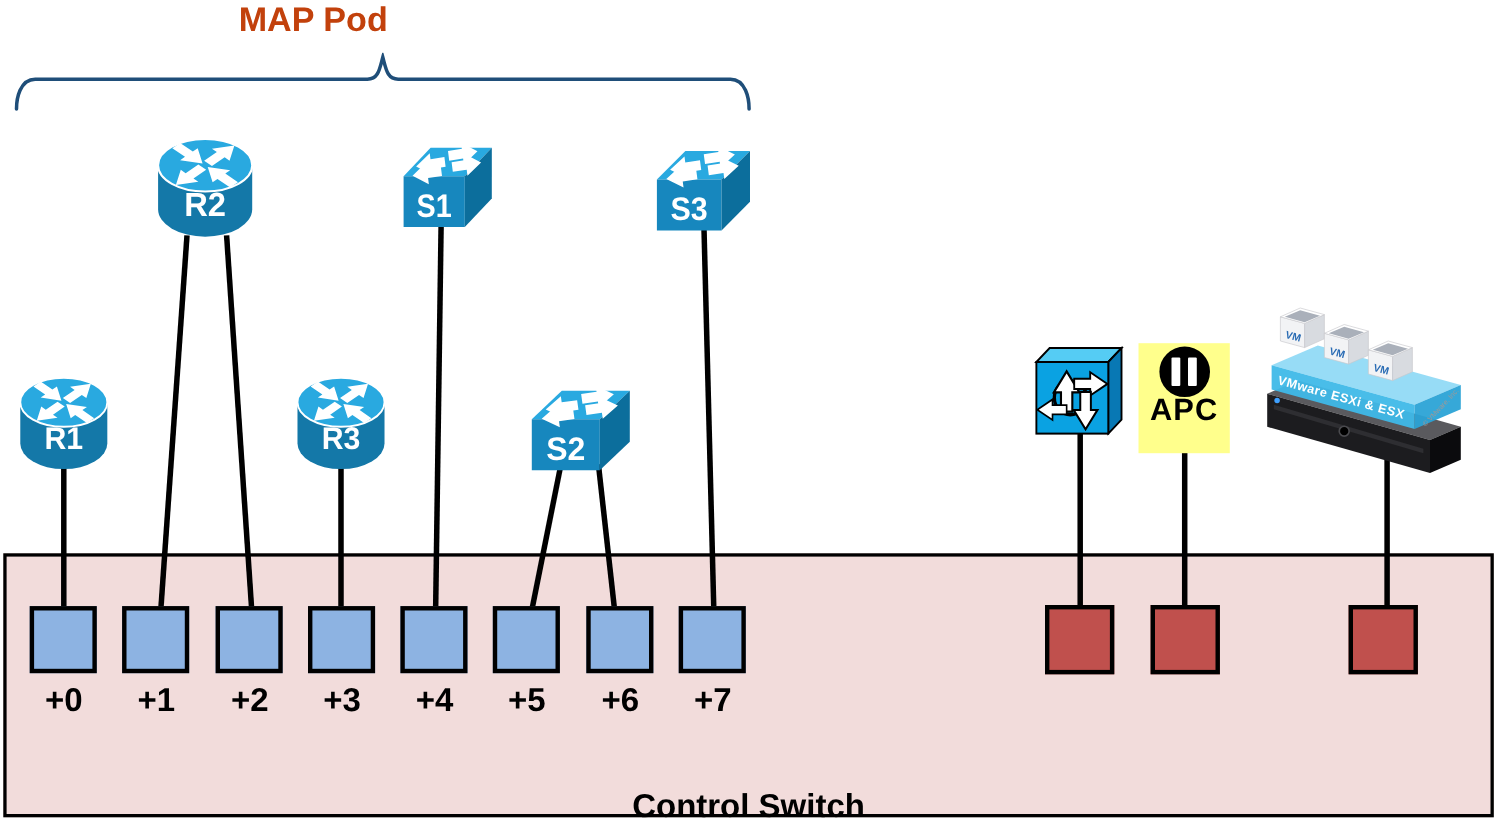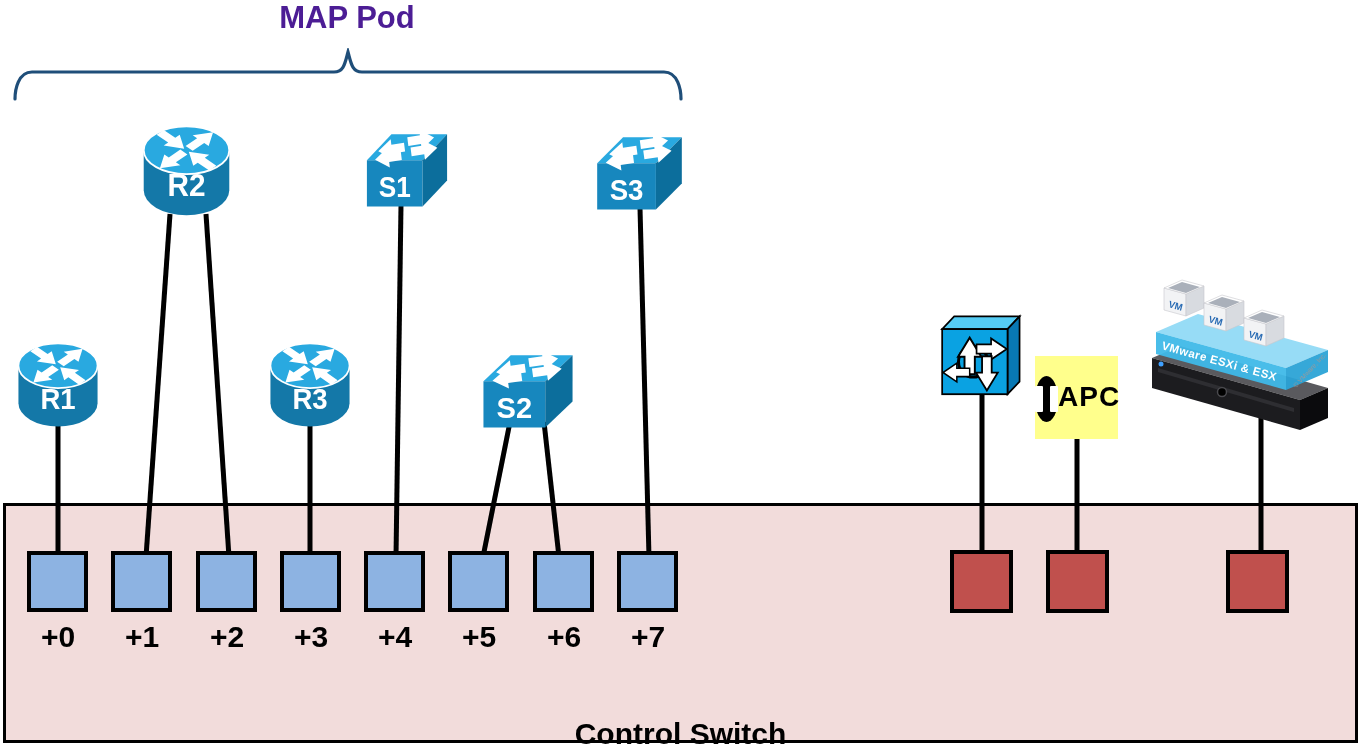--- a/index.html
+++ b/index.html
@@ -1,30 +1,30 @@
 <!DOCTYPE html>
 <html><head>
 <meta charset="utf-8">
 <style>
   html,body{margin:0;padding:0;background:#fff;}
   #canvas{position:relative;width:1364px;height:746px;background:#fff;overflow:hidden;
           font-family:"Liberation Sans",sans-serif;}
   .abs{position:absolute;}
-  #title{left:217px;top:0px;width:260px;text-align:center;font-size:31px;font-weight:bold;color:#4c1d95;}
+  #title{left:217px;top:0px;width:260px;text-align:left;font-size:31px;font-weight:bold;color:#c2410c;}
   #links{left:0;top:0;width:1364px;height:746px;}
   #links line{stroke:#000;stroke-width:5;}
   #ctl{left:3px;top:503px;width:1349px;height:234px;background:#F2DCDB;border:3px solid #000;}
   .bport{position:absolute;top:551px;width:61px;height:61px;background:#8DB3E2;border:4px solid #000;box-sizing:border-box;}
   .rport{position:absolute;top:550px;width:63px;height:63px;background:#C0504D;border:4px solid #000;box-sizing:border-box;}
   .plabel{position:absolute;top:620px;width:84px;text-align:center;font-size:30px;font-weight:bold;color:#000;}
   #ctl-label{position:absolute;left:0;right:0;top:211px;text-align:center;font-size:30px;font-weight:bold;color:#000;}
   .dev{position:absolute;}
   svg text{font-family:"Liberation Sans",sans-serif;}
   .devlabel{fill:#fff;font-size:32px;font-weight:bold;text-anchor:middle;}
-  #apc{left:1035px;top:312px;width:83px;height:83px;background:#FFFF8C;display:flex;flex-direction:row;align-items:center;margin-top:44px;}
+  #apc{left:1035px;top:312px;width:83px;height:100px;background:#FFFF8C;display:flex;flex-direction:column;align-items:center;}
   #apc .pcircle{width:46px;height:46px;margin-top:3px;background:#000;border-radius:50%;display:flex;align-items:center;justify-content:center;gap:7px;}
   #apc .bar{width:8px;height:26px;background:#fff;border-radius:1px;}
   #apc .apclabel{font-size:28px;font-weight:bold;color:#000;line-height:0.95;margin-top:-1px;letter-spacing:1px;}
 </style>
 </head>
 <body>
 
 <div id="canvas">
 
   <div class="abs" id="title">MAP Pod</div>

